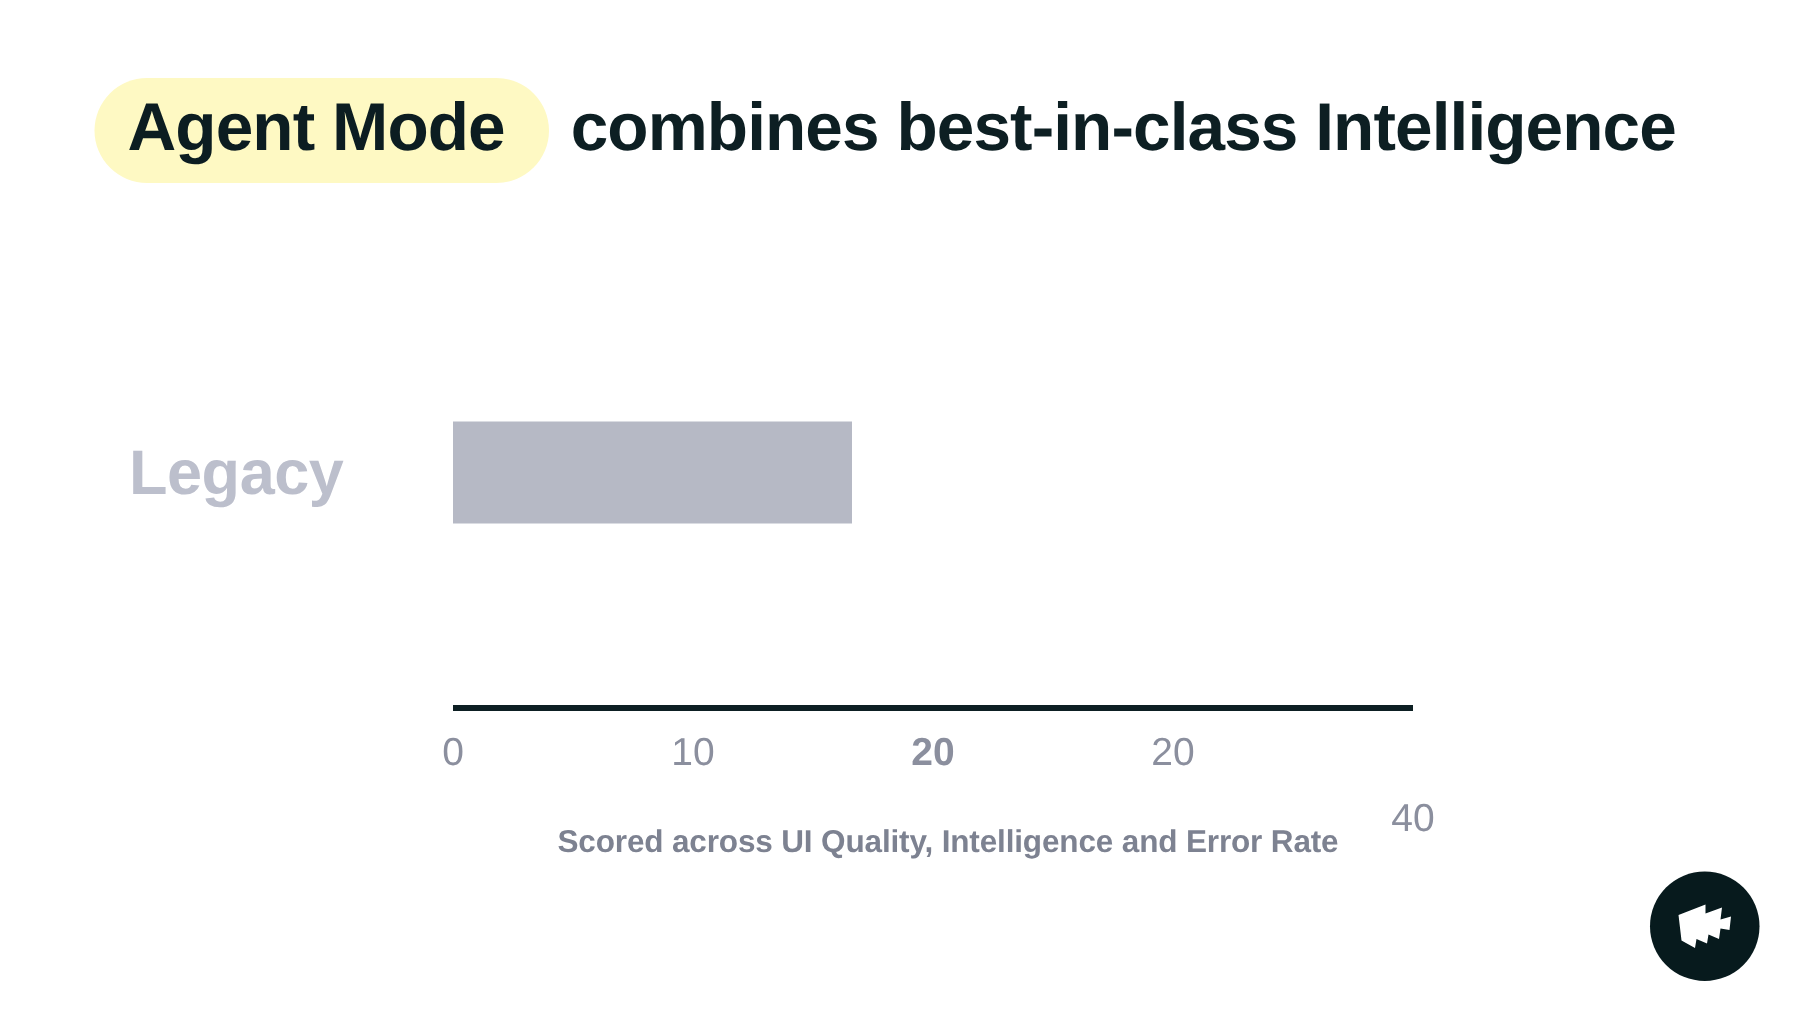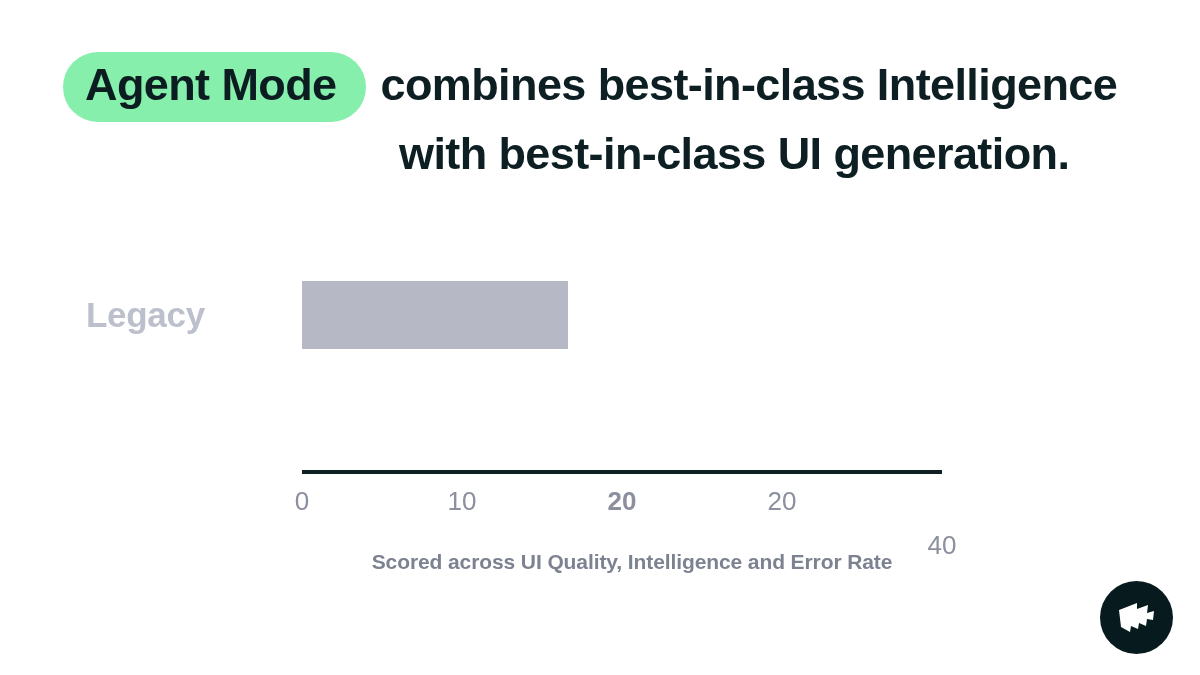--- a/index.html
+++ b/index.html
@@ -35,21 +35,21 @@
     font-weight: 700;
     letter-spacing: -0.6px;
     color: #0d1f23;
     white-space: nowrap;
   }
   .headline-line-2 {
     padding-left: 336px;
   }
   .pill {
     display: inline-block;
-    background: #86efac;
+    background: #fef9c3;
     color: #0c1d21;
     border-radius: 999px;
     padding: 6px 30px 10px 22px;
     font-size: 45px;
     line-height: 54px;
     font-weight: 700;
     letter-spacing: -0.6px;
     vertical-align: baseline;
     margin-right: 14px;
   }
@@ -72,21 +72,21 @@
   .bar-row-1 { top: 116px; }
 
   .bar-label {
     position: absolute;
     right: 1020px;       
     width: 260px;
     text-align: left;
     left: 86px;
     top: 50%;
     transform: translateY(-50%);
-    font-size: 35px;
+    font-size: 42px;
     font-weight: 700;
     letter-spacing: -0.3px;
     white-space: nowrap;
   }
   .bar-label.muted { color: #bcbfcc; }
   .bar-label.strong { color: #0d1f23; }
 
   .bar-track {
     position: absolute;
     left: 302px;
@@ -158,21 +158,20 @@
     top: 20px;
   }
 </style>
 </head>
 <body>
 
 <div class="stage">
 
   <div class="headline">
     <span class="headline-line"><span class="pill">Agent Mode</span><span>combines best-in-class Intelligence</span></span>
-    <span class="headline-line headline-line-2">with best-in-class UI generation.</span>
   </div>
 
   <div class="chart">
 
     <div class="bar-row bar-row-0">
       <div class="bar-label muted" style="color: rgb(188, 191, 204);">Legacy</div>
       <div class="bar-track">
         <div class="bar-fill legacy" style="width: 265.6px; background: rgb(182, 185, 197);"></div>
       </div>
     </div>

